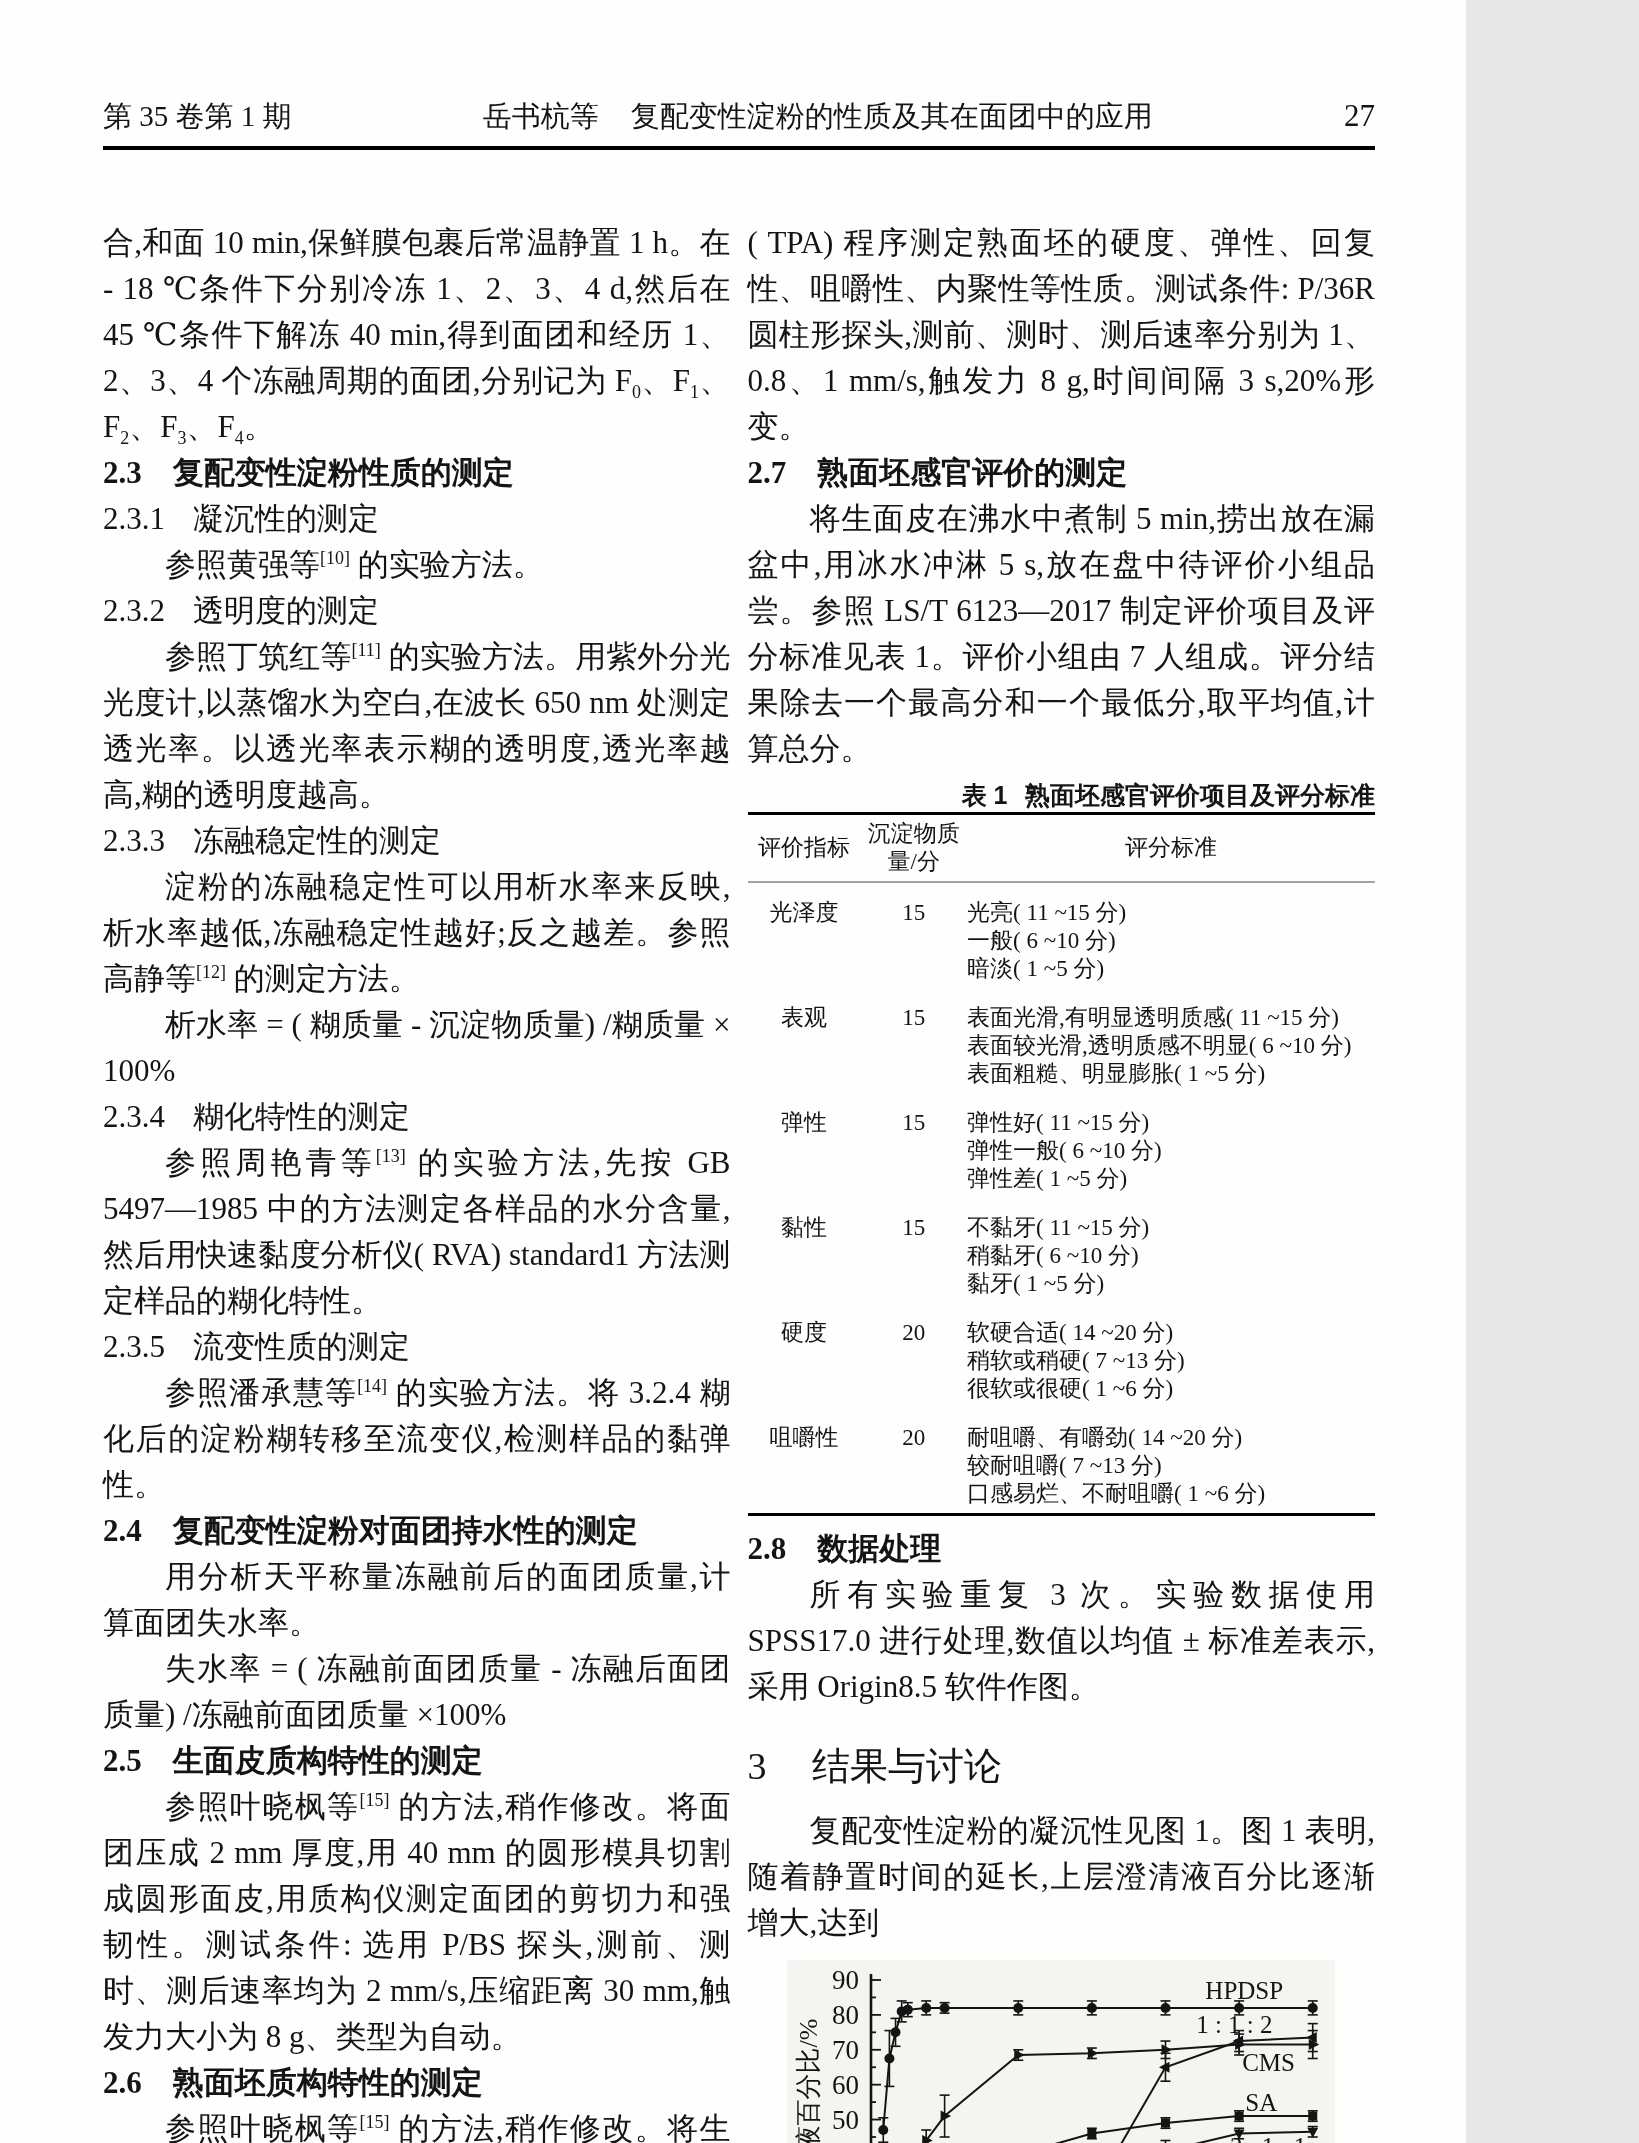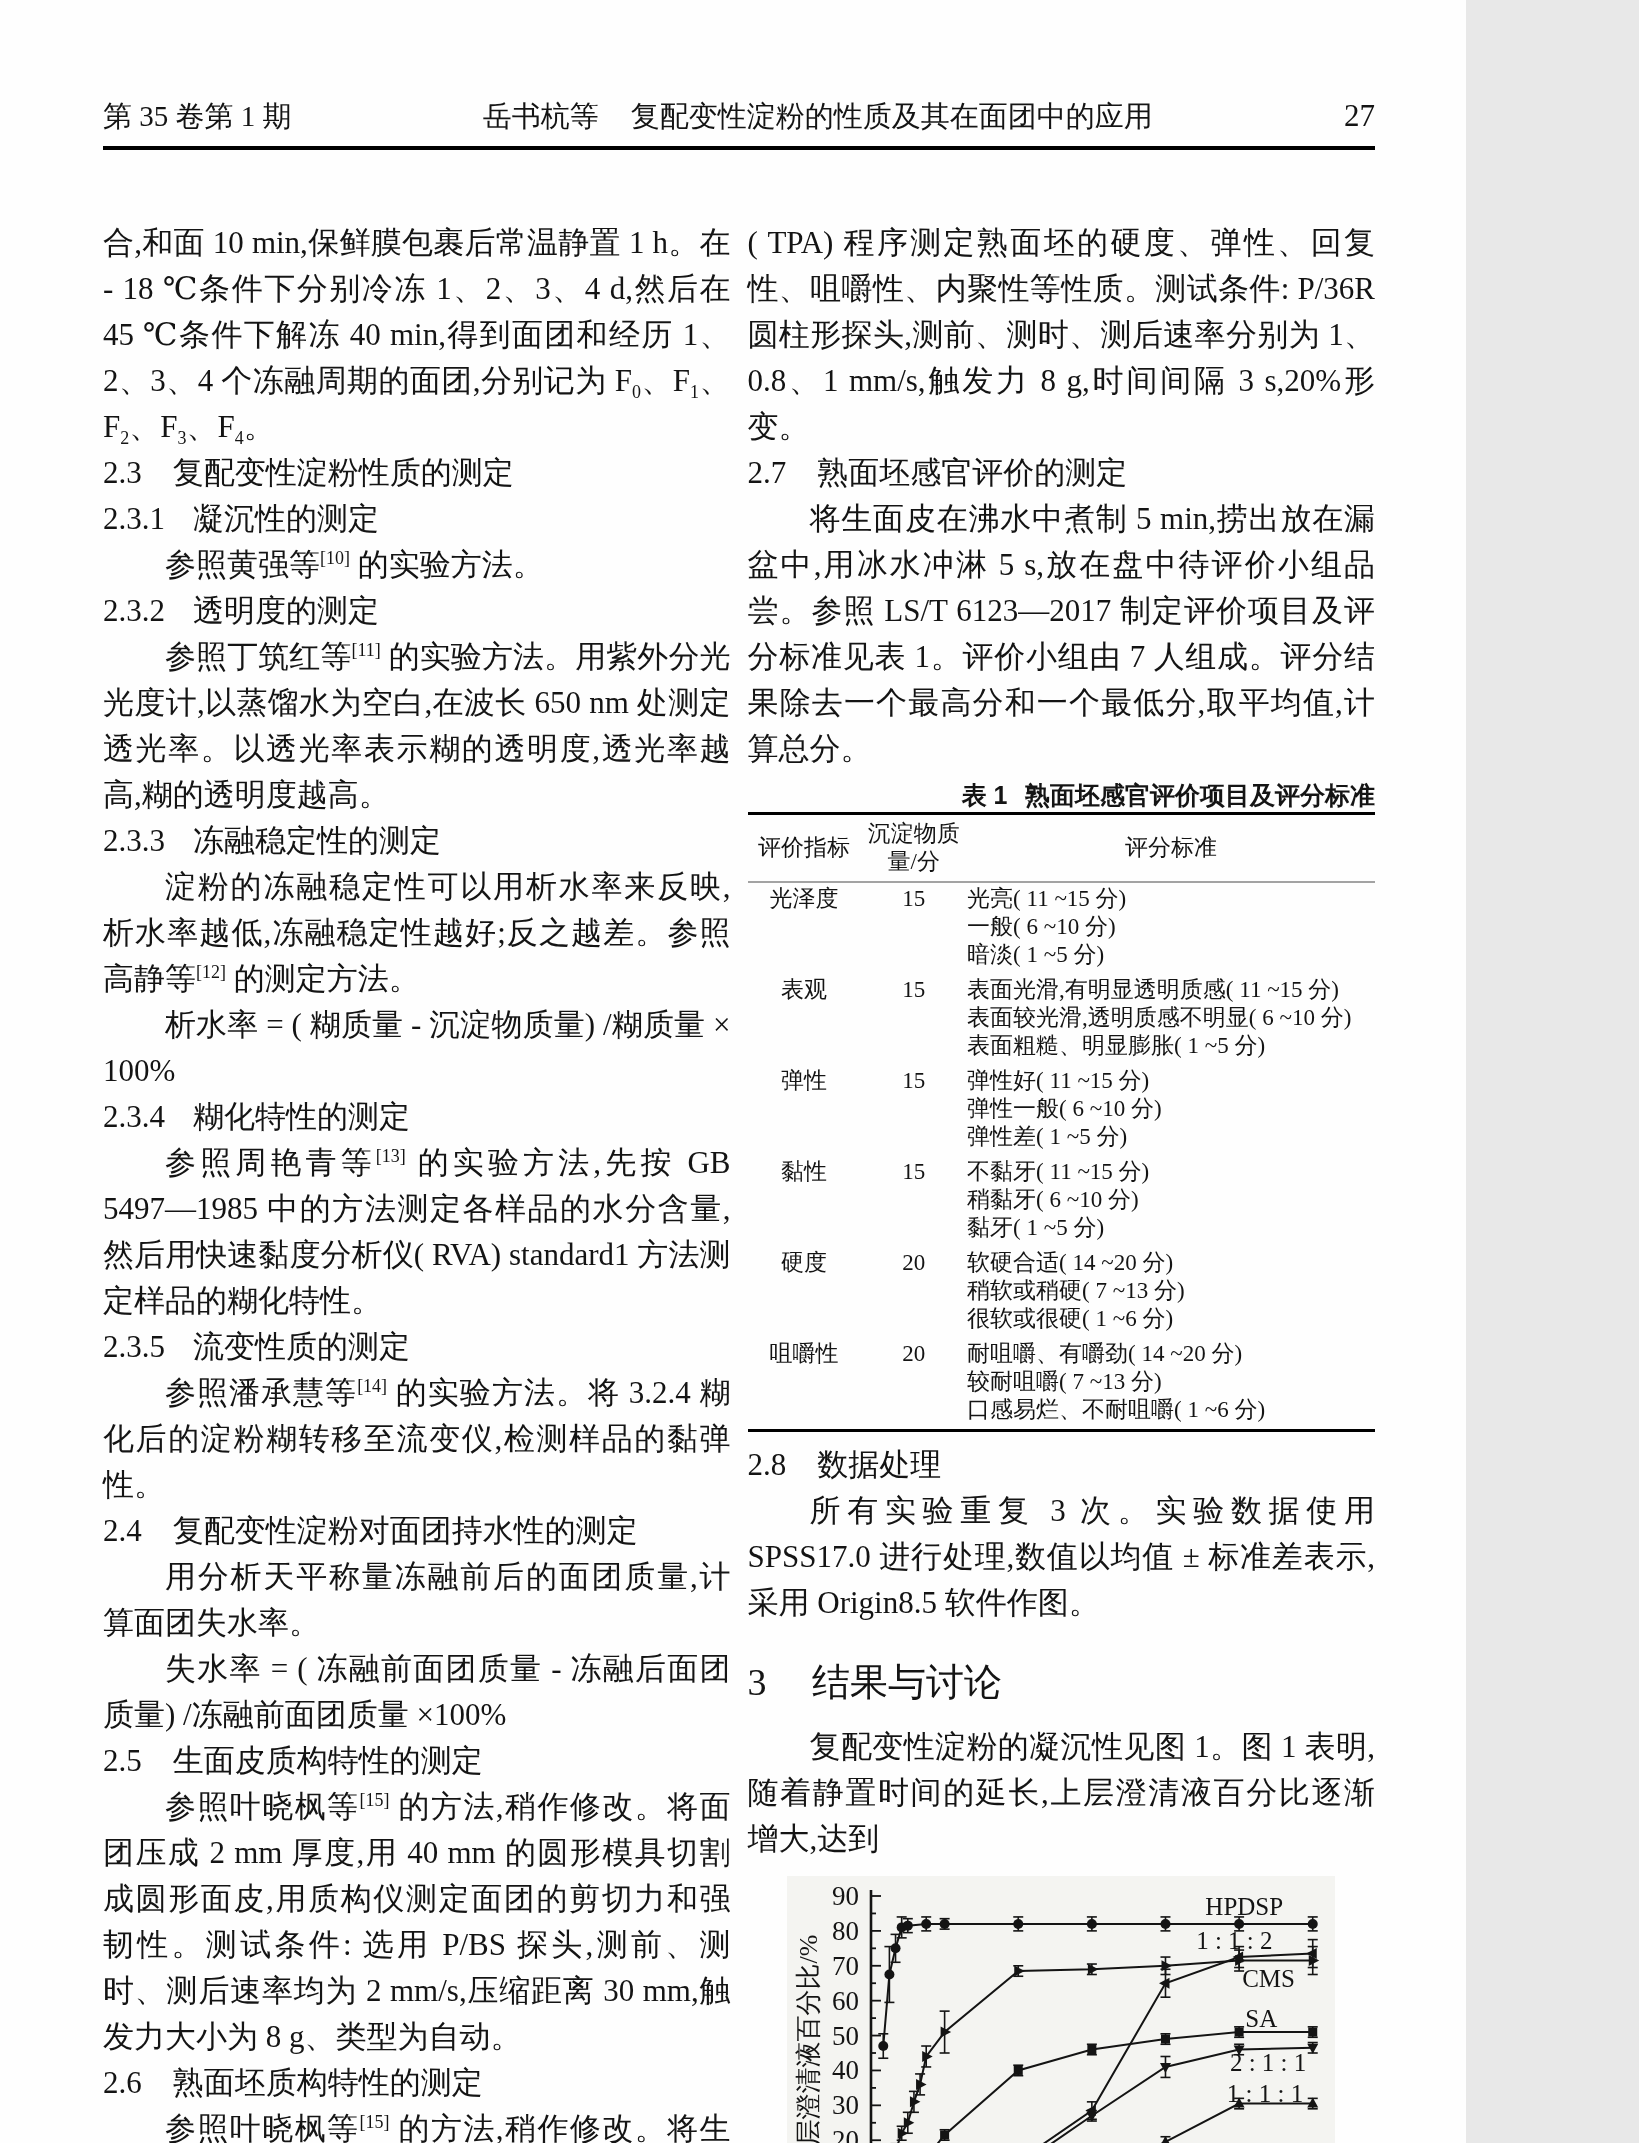--- a/index.html
+++ b/index.html
@@ -15,39 +15,39 @@
   .runhead .center{flex:1;text-align:center;}
   .runhead .center .authors{margin-right:1.1em;}
   .runhead .pageno{white-space:nowrap;font-size:31px;}
   .headrule{height:4px;background:#000;margin-top:10px;}
   
   .columns{display:flex;gap:17px;margin-top:34px;}
   .col{width:714px;font-size:31px;line-height:46px;text-align:justify;}
   .blk{margin:0;}
   .blk.p{text-indent:2em;}
   .blk.cont{text-indent:0;margin-top:36px;}
-  .blk.h2{font-family:"Liberation Sans","DejaVu Sans",sans-serif;font-weight:normal;text-align:left;}
+  .blk.h2{font-family:"Liberation Sans","DejaVu Sans",sans-serif;font-weight:bold;text-align:left;}
   .blk.h2 .num{margin-right:1.0em;font-family:"Liberation Serif","DejaVu Serif",serif;}
   .blk.h3 .num{margin-right:0.9em;}
   .blk.h1{font-size:38px;line-height:52px;margin:30px 0 16px 0;text-align:left;}
   .blk.h1 .num{margin-right:1.2em;}
   sup{font-size:0.58em;vertical-align:super;line-height:0;}
   sub{font-size:0.58em;vertical-align:sub;line-height:0;}
   
   .table-block{margin:6px 0 10px 0;}
   .table-title{
     text-align:right;font-family:"Liberation Sans","DejaVu Sans",sans-serif;
     font-weight:bold;font-size:25px;line-height:34px;
   }
   .table-title .tlabel{margin-right:0.7em;}
   table.sensory{width:100%;border-collapse:collapse;border-top:3px solid #000;border-bottom:3px solid #000;
     font-size:23px;line-height:28px;text-align:left;}
   table.sensory thead tr{border-bottom:2px solid #a3a3a3;}
   table.sensory th{font-weight:normal;padding:5px 0;text-align:center;}
-  table.sensory td{vertical-align:top;padding:2px 0 5px 0;}
+  table.sensory td{vertical-align:top;padding:16px 0 5px 0;}
   td.c-ind,td.c-score{text-align:center;}
   
   figure.fig{margin:14px 0 0 0;text-align:center;}
   .chart-wrap{width:548px;margin:0 auto;background:#f4f4f1;padding:4px;}
   .chart-wrap svg{display:block;}
 </style>
 </head>
 <body>
 
 <div class="page">

